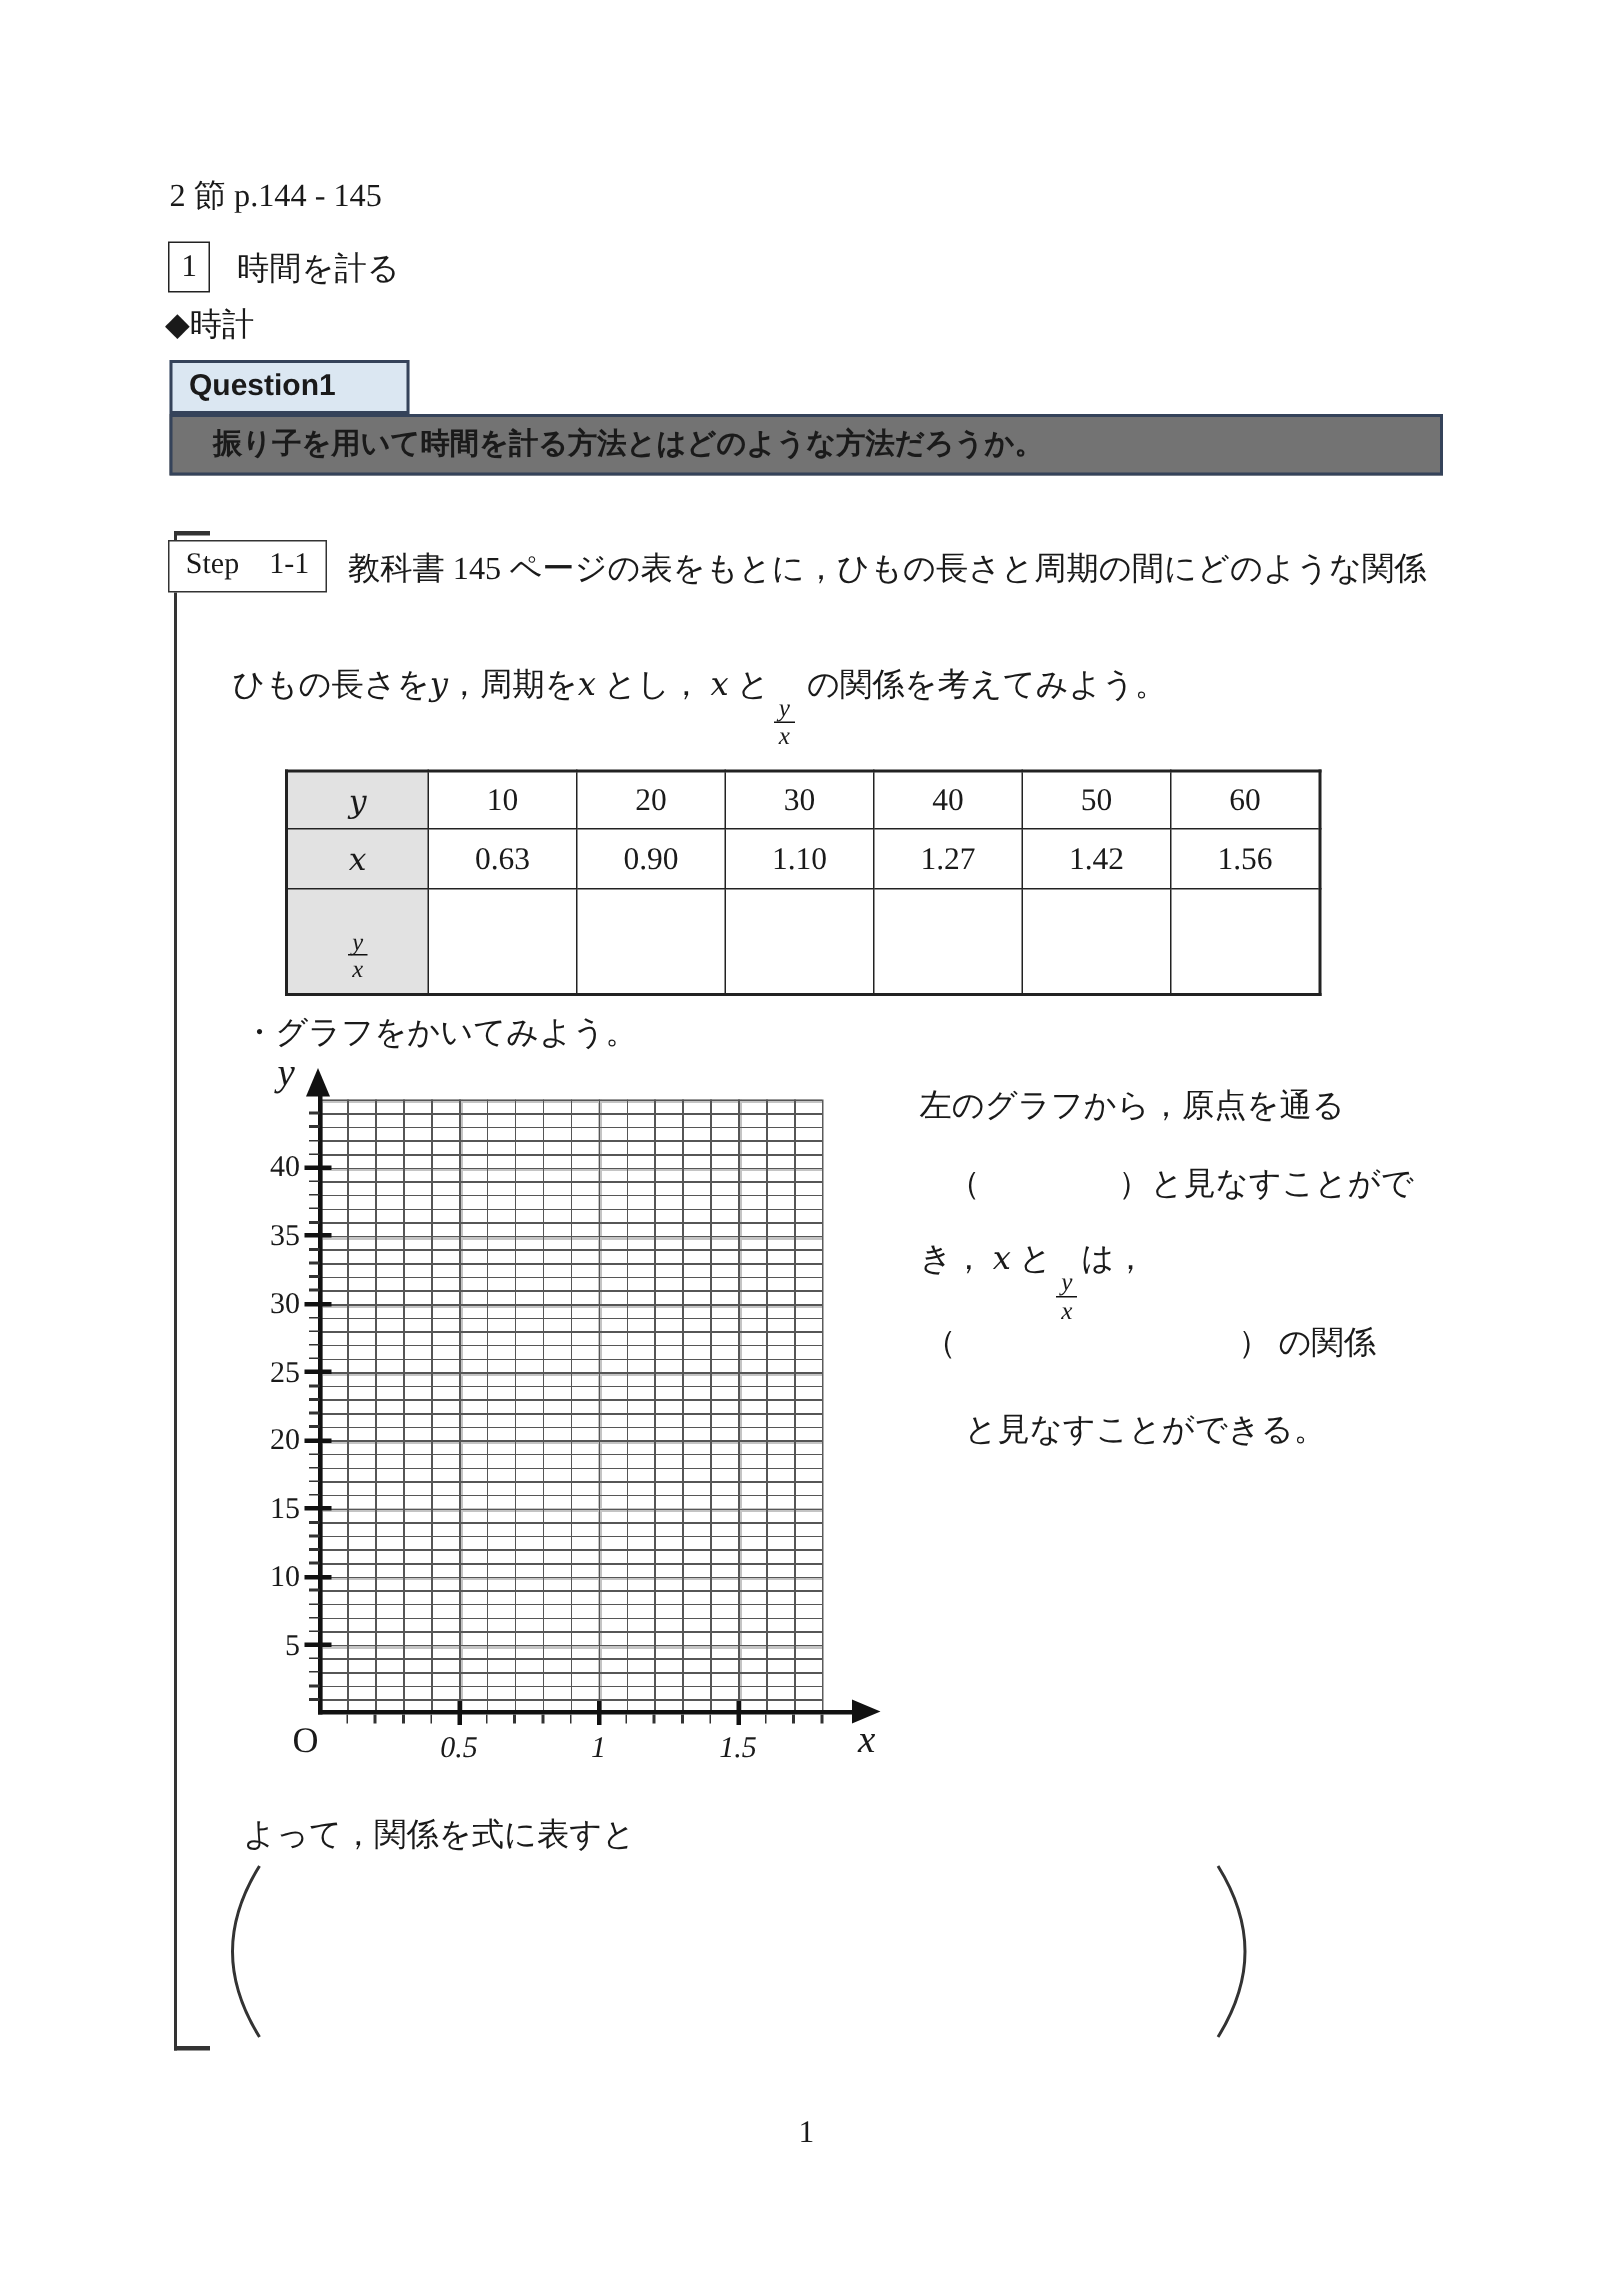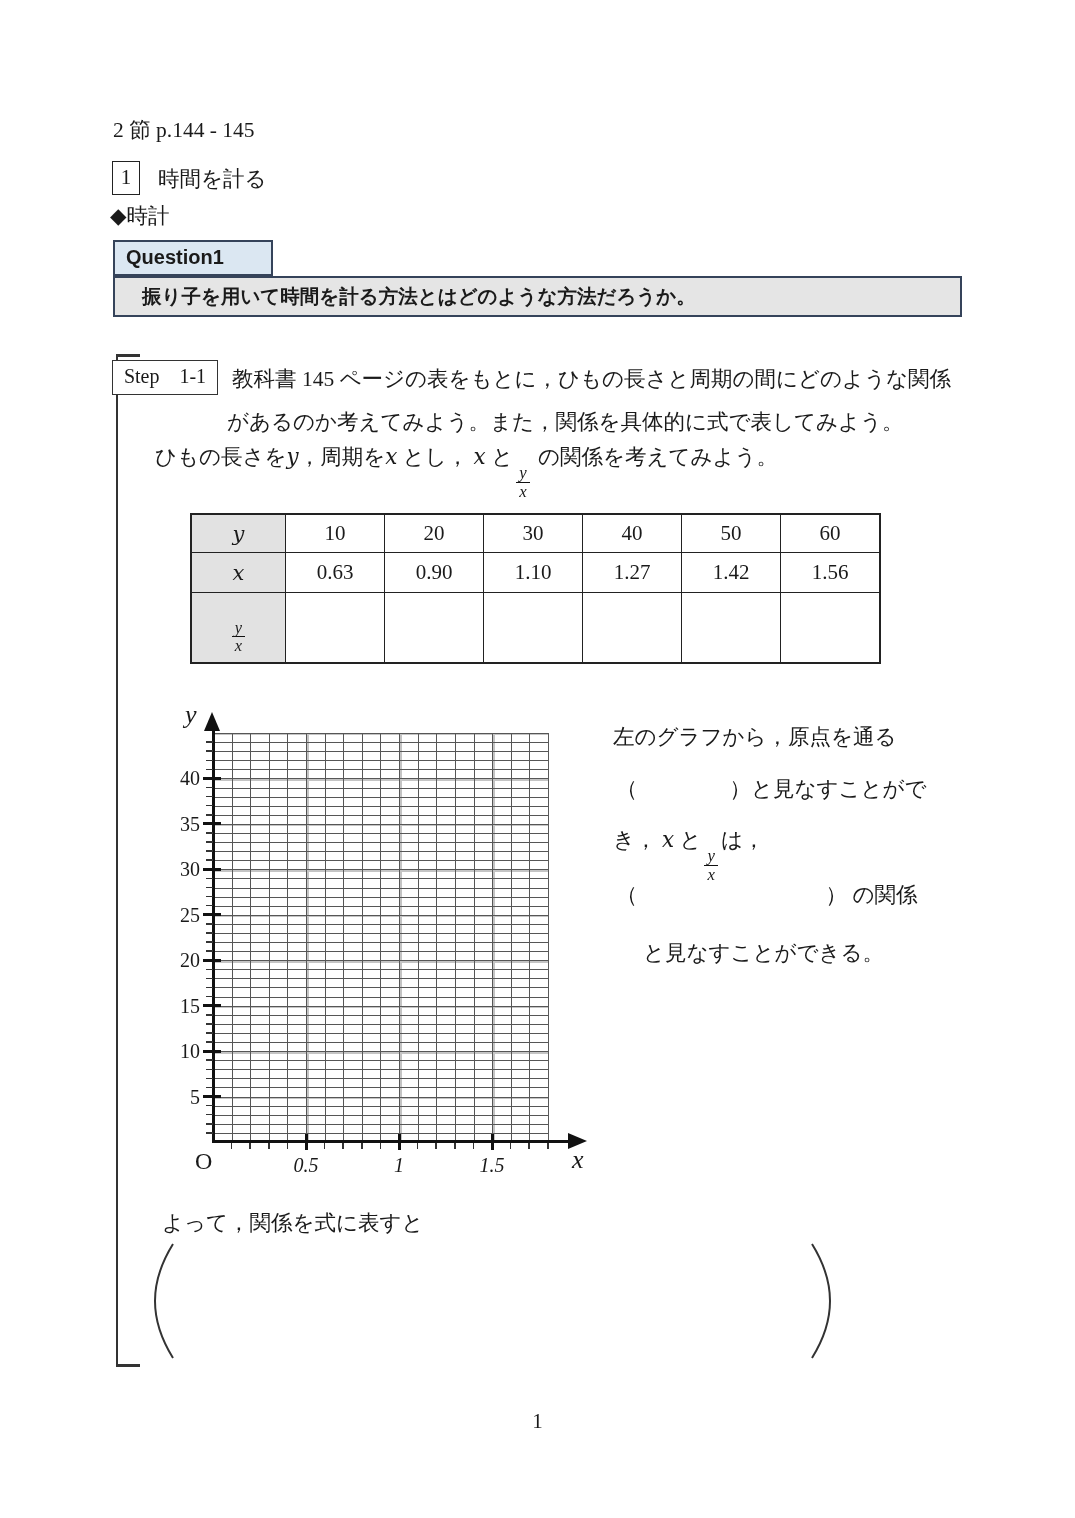--- a/index.html
+++ b/index.html
@@ -11,21 +11,21 @@
   .abs{position:absolute;white-space:nowrap;line-height:1.3;}
   .fs21{font-size:21.5px;}
   .mvar{font-style:italic;font-family:"DejaVu Serif","Liberation Serif",serif;}
   
   .numbox{position:absolute;left:112px;top:161px;width:26px;height:32px;border:1.5px solid #222;
     text-align:center;line-height:31px;font-size:21px;}
   
   .q-label{position:absolute;left:113px;top:240px;width:160px;height:36px;background:#dbe7f2;
     border:2px solid #35435a;box-sizing:border-box;font-family:"Liberation Sans","DejaVu Sans",sans-serif;
     font-weight:bold;font-size:20px;line-height:31px;padding-left:11px;}
-  .q-body{position:absolute;left:113px;top:276px;width:849px;height:41px;background:#e5e5e5;
+  .q-body{position:absolute;left:113px;top:276px;width:849px;height:41px;background:#737373;
     border:2px solid #35435a;box-sizing:border-box;font-family:"Liberation Sans","DejaVu Sans",sans-serif;
     font-weight:bold;font-size:19.5px;line-height:36px;padding-left:27px;}
   
   .bracket-v{position:absolute;left:116px;top:355px;width:2px;height:1012px;background:#333;}
   .bracket-f{position:absolute;width:24px;height:3px;background:#333;}
   .step-box{position:absolute;left:112px;top:360px;width:106px;height:35px;border:1.5px solid #333;
     box-sizing:border-box;background:#fff;font-size:20px;line-height:31px;text-align:center;}
   
   #tbl{position:absolute;left:190px;top:513px;border-collapse:collapse;font-size:21px;}
   #tbl th,#tbl td{border:1.6px solid #222;text-align:center;padding:0;}
@@ -76,21 +76,20 @@
 
   <div class="q-label">Question1</div>
   <div class="q-body">振り子を用いて時間を計る方法とはどのような方法だろうか。</div>
 
   <div class="bracket-v"></div>
   <div class="bracket-f" style="left:116px;top:354px"></div>
   <div class="bracket-f" style="left:116px;top:1364px"></div>
   <div class="step-box">Step　1-1</div>
 
   <div class="abs fs21" style="left:232px;top:366px">教科書 145 ページの表をもとに，ひもの長さと周期の間にどのような関係</div>
-  <div class="abs fs21" style="left:227px;top:409px">があるのか考えてみよう。また，関係を具体的に式で表してみよう。</div>
   <div class="abs fs21" style="left:155px;top:443px"><span>ひもの長さを</span><span class="mvar">y</span><span>，周期を</span><span class="mvar">x</span><span> とし， </span><span class="mvar">x</span><span> と</span><span class="frac">
         <span class="num">y</span>
         <span class="den">x</span>
       </span><span> の関係を考えてみよう。</span></div>
 
   <table id="tbl">
       <tbody>
         <tr>
           <th class="mvar">y</th>
           <td>10</td>
@@ -117,20 +116,21 @@
           <td></td>
           <td></td>
           <td></td>
           <td></td>
           <td></td>
           <td></td>
         </tr>
       </tbody>
     </table>
 
+  <div class="abs fs21" style="left:162px;top:675px">・グラフをかいてみよう。</div>
 
   <div>
     <div id="grid"></div>
     <div class="axis" style="left:211.5px;top:726px;width:3px;height:417px"></div>
     <div class="axis" style="left:212px;top:1140px;width:358px;height:3px"></div>
     <div class="arrow-up" style="left:204px;top:712px"></div>
     <div class="arrow-right" style="left:568px;top:1133px"></div>
     <div class="axis-letter" style="left:185px;top:702px">y</div>
     <div class="axis-letter" style="left:572px;top:1147px">x</div>
     <div class="abs" style="left:195px;top:1146px;font-size:24px">O</div>
@@ -205,21 +205,21 @@
         <div class="tick-minor-x" style="left: 435.45px; top: 1143px;"></div>
         <div class="tick-minor-x" style="left: 454.05px; top: 1143px;"></div>
         <div class="tick-minor-x" style="left: 472.65px; top: 1143px;"></div>
         <div class="tick-minor-x" style="left: 509.85px; top: 1143px;"></div>
         <div class="tick-minor-x" style="left: 528.45px; top: 1143px;"></div>
         <div class="tick-minor-x" style="left: 547.05px; top: 1143px;"></div>
       </div>
   </div>
 
   <div class="abs fs21" style="left:613px;top:724px">左のグラフから，原点を通る</div>
-  <div class="abs fs21" style="left:616px;top:776px"><span>（</span><span class="gap" style="width: 92px;"></span><span>）と見なすことがで</span></div>
+  <div class="abs fs21" style="left:632px;top:776px"><span>（</span><span class="gap" style="width: 92px;"></span><span>）と見なすことがで</span></div>
   <div class="abs fs21" style="left:613px;top:826px"><span>き， </span><span class="mvar">x</span><span> と</span><span class="frac">
         <span class="num">y</span>
         <span class="den">x</span>
       </span><span>は，</span></div>
   <div class="abs fs21" style="left:616px;top:882px"><span>（</span><span class="gap" style="width: 188px;"></span><span>） の関係</span></div>
   <div class="abs fs21" style="left:643px;top:940px">と見なすことができる。</div>
 
   <div class="abs fs21" style="left:162px;top:1210px">よって，関係を式に表すと</div>
   <svg class="paren" style="left:147px;top:1241px" width="32" height="120">
     <path d="M26 3 Q8 32 8 60 Q8 88 26 117" fill="none" stroke="#333" stroke-width="2"></path>

